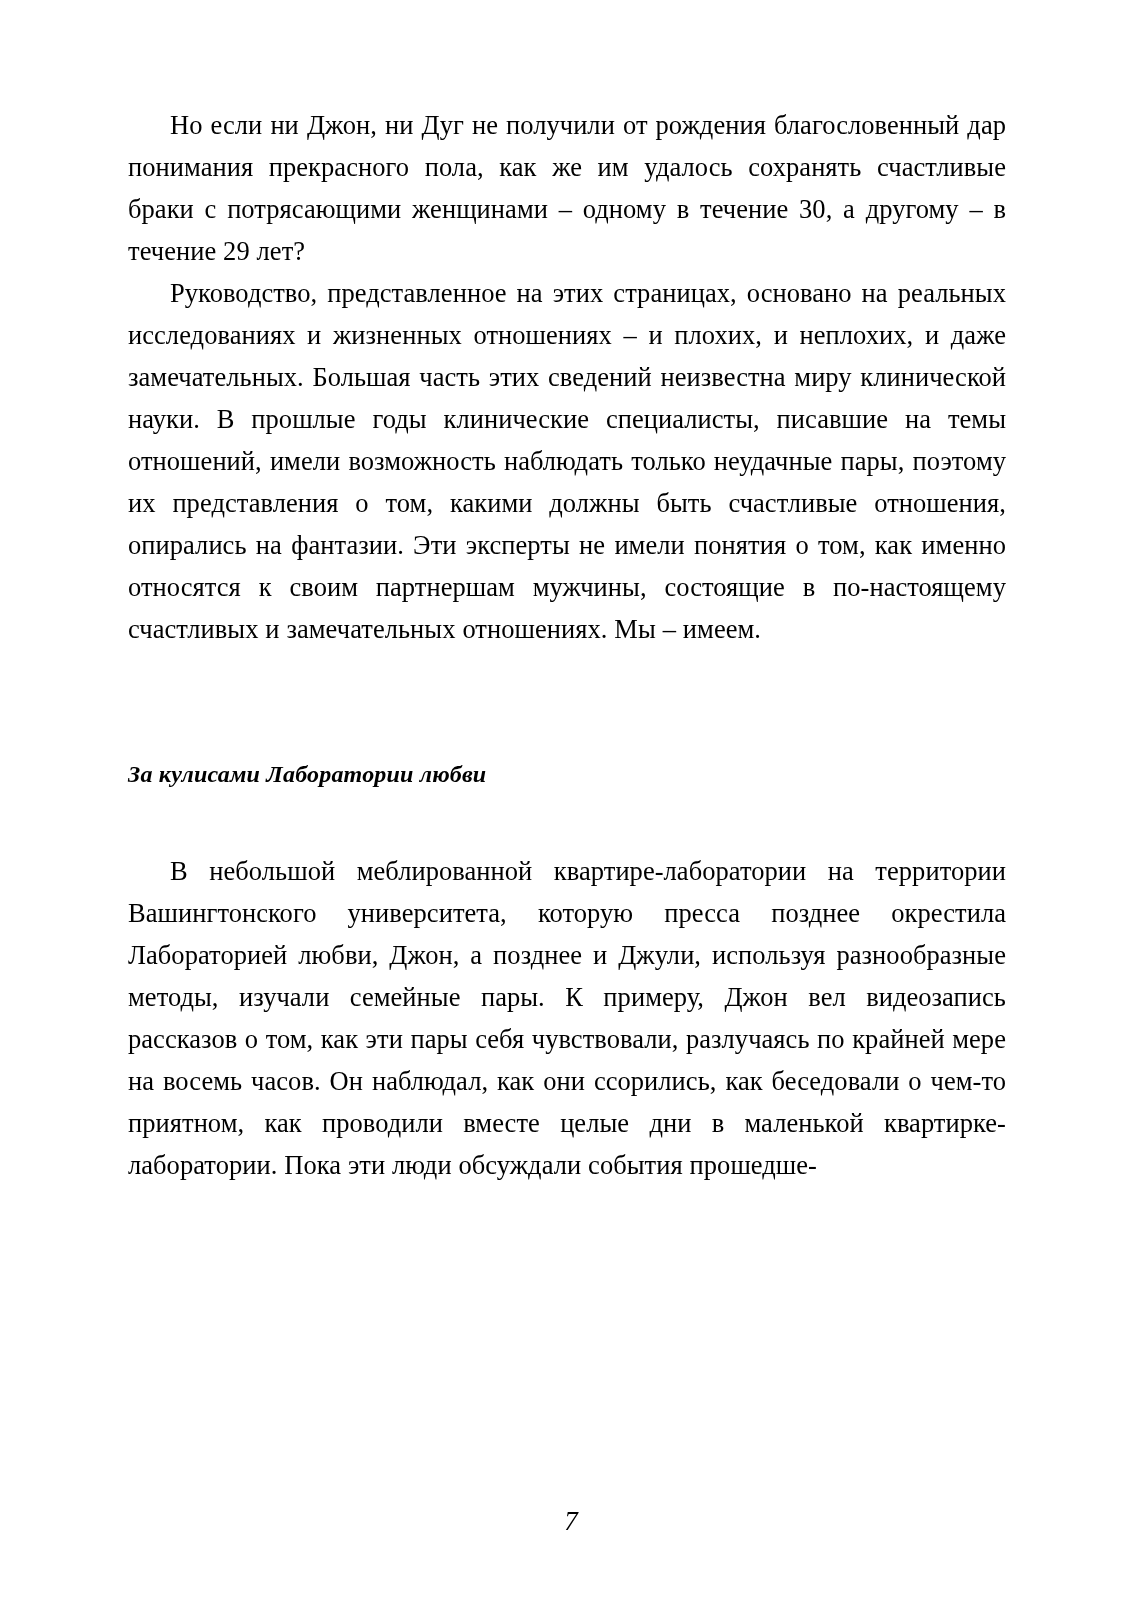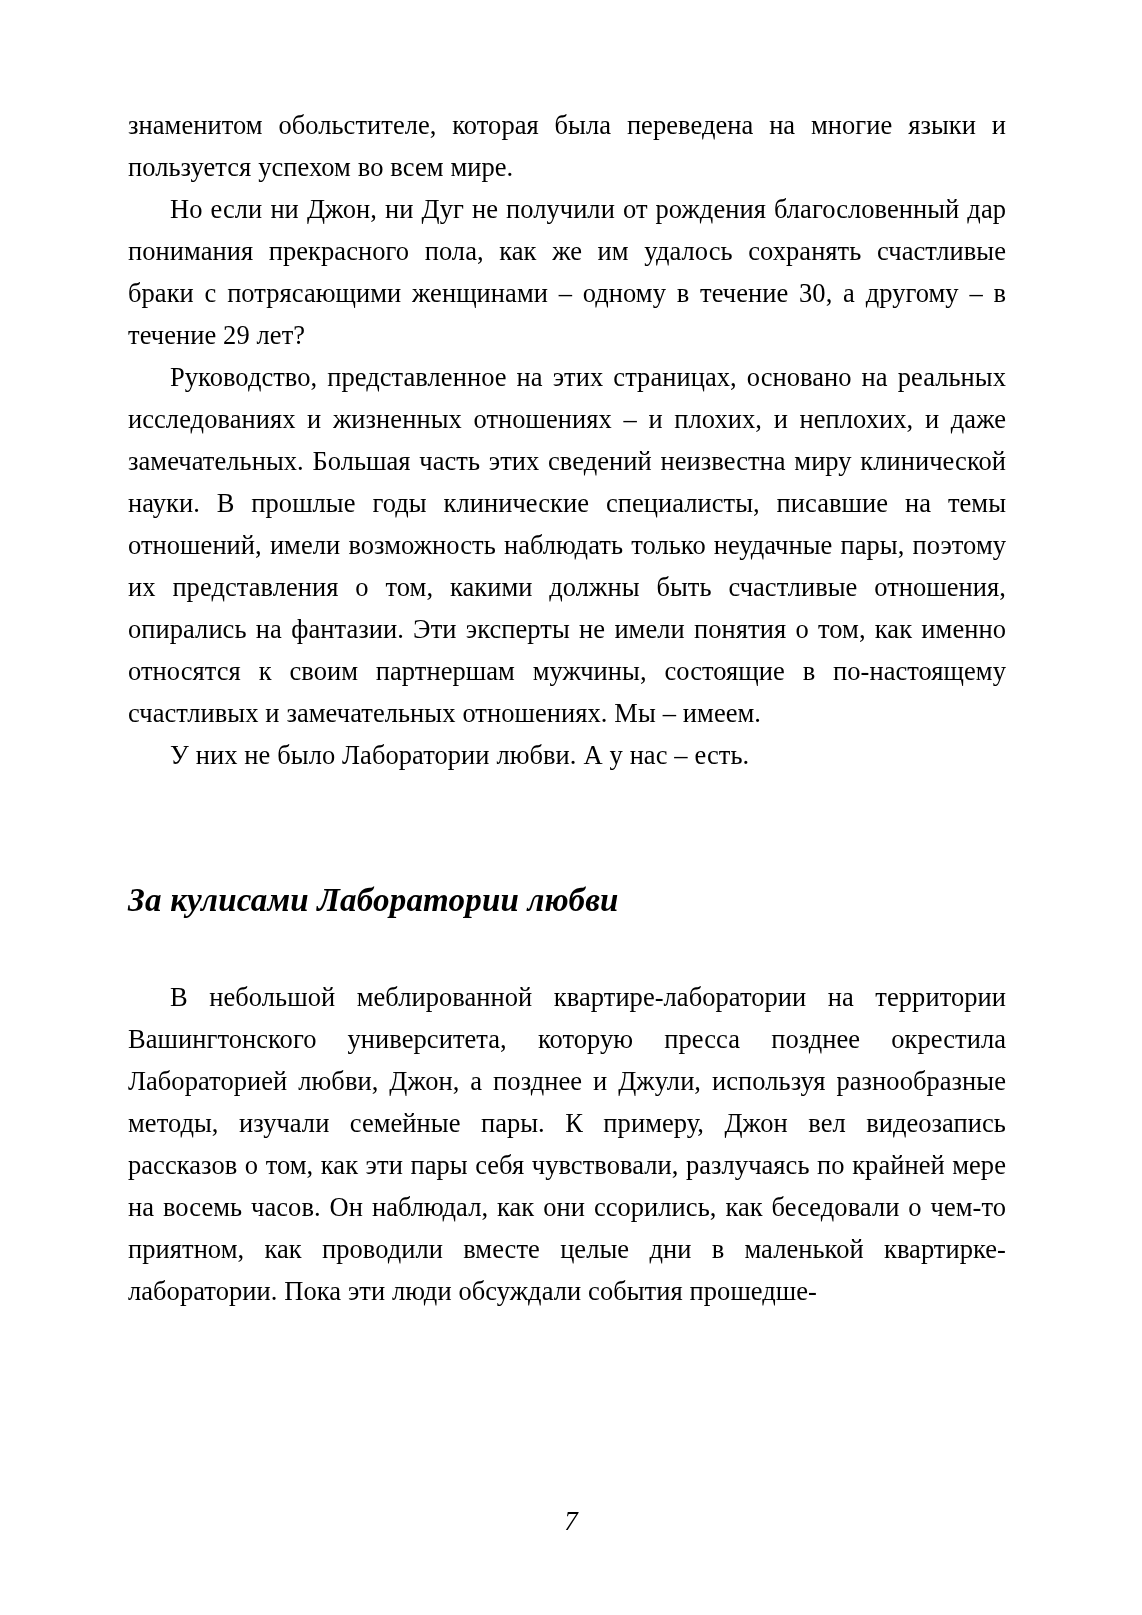--- a/index.html
+++ b/index.html
@@ -44,21 +44,21 @@
     text-indent: 42px;
   }
 
   .para.last-line-left {
     text-align-last: left;
   }
 
   .section-heading {
     margin: 0;
     font-family: "Liberation Serif", "DejaVu Serif", serif;
-    font-size: 33px;
+    font-size: 24px;
     line-height: 40px;
     font-weight: bold;
     font-style: italic;
     color: #000000;
     text-align: left;
     letter-spacing: 0.2px;
   }
 
   
   .gap-before-heading { height: 104px; }
@@ -77,28 +77,26 @@
     color: #000000;
   }
 </style>
 </head>
 <body>
 
 <div class="page">
 
   <div class="text-column">
 
-    <p class="para last-line-left">знаменитом обольстителе, которая была переведена на многие языки и пользуется успехом во всем мире.</p>
 
     <p class="para indent last-line-left">Но если ни Джон, ни Дуг не получили от рождения благословенный дар понимания прекрасного пола, как же им удалось сохранять счастливые браки с потрясающими женщинами – одному в течение 30, а другому – в течение 29 лет?</p>
 
 
     <p class="para indent last-line-left">Руководство, представленное на этих страницах, основано на реальных исследованиях и жизненных отношениях – и плохих, и неплохих, и даже замечательных. Большая часть этих сведений неизвестна миру клинической науки. В прошлые годы клинические специалисты, писавшие на темы отношений, имели возможность наблюдать только неудачные пары, поэтому их представления о том, какими должны быть счастливые отношения, опирались на фантазии. Эти эксперты не имели понятия о том, как именно относятся к своим партнершам мужчины, состоящие в по-настоящему счастливых и замечательных отношениях. Мы – имеем.</p>
 
-    <p class="para indent last-line-left">У них не было Лаборатории любви. А у нас – есть.</p>
 
     <div class="gap-before-heading"></div>
 
     <h2 class="section-heading">За кулисами Лаборатории любви</h2>
 
     <div class="gap-after-heading"></div>
 
     <p class="para indent last-line-left">В небольшой меблированной квартире-лаборатории на территории Вашингтонского университета, которую пресса позднее окрестила Лабораторией любви, Джон, а позднее и Джули, используя разнообразные методы, изучали семейные пары. К примеру, Джон вел видеозапись рассказов о том, как эти пары себя чувствовали, разлучаясь по крайней мере на восемь часов. Он наблюдал, как они ссорились, как беседовали о чем-то приятном, как проводили вместе целые дни в маленькой квартирке-лаборатории. Пока эти люди обсуждали события прошедше-</p>
 
   </div>

